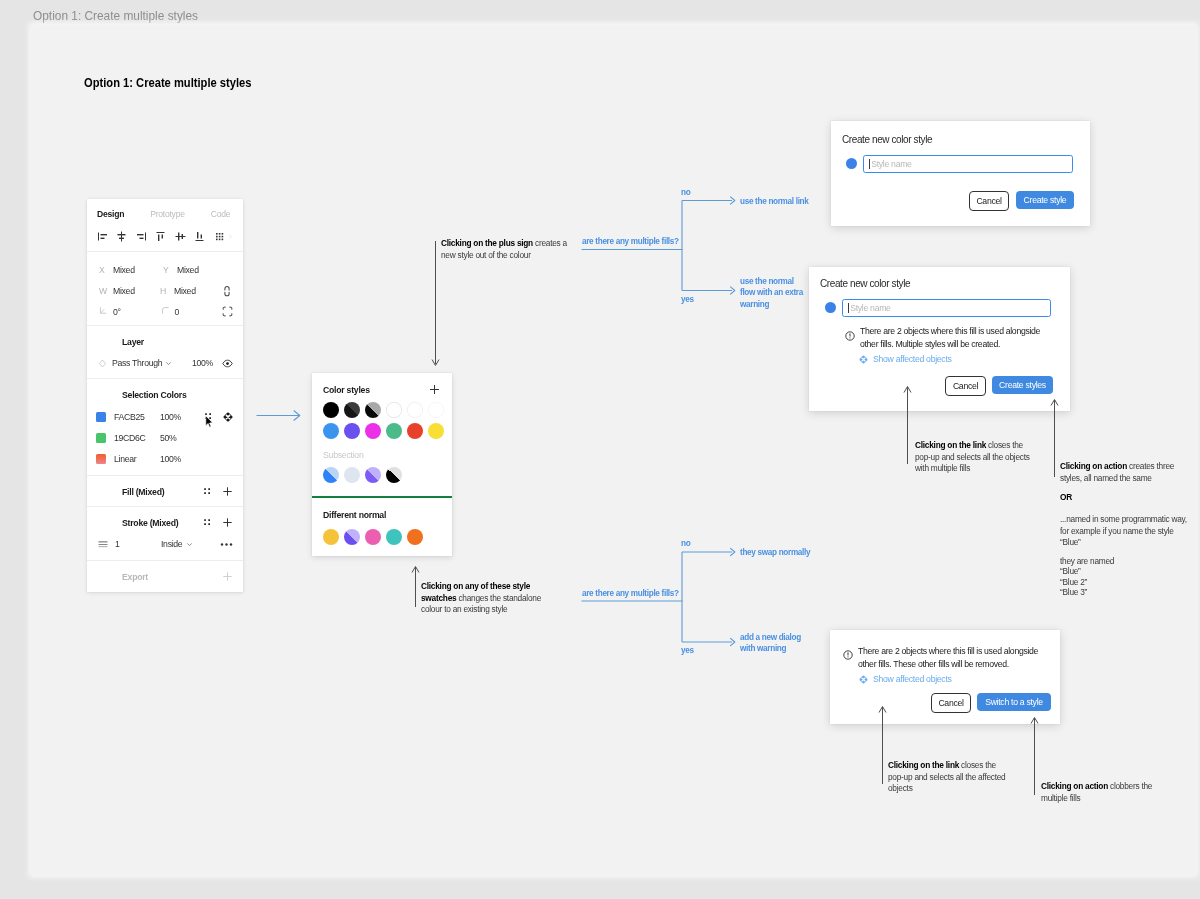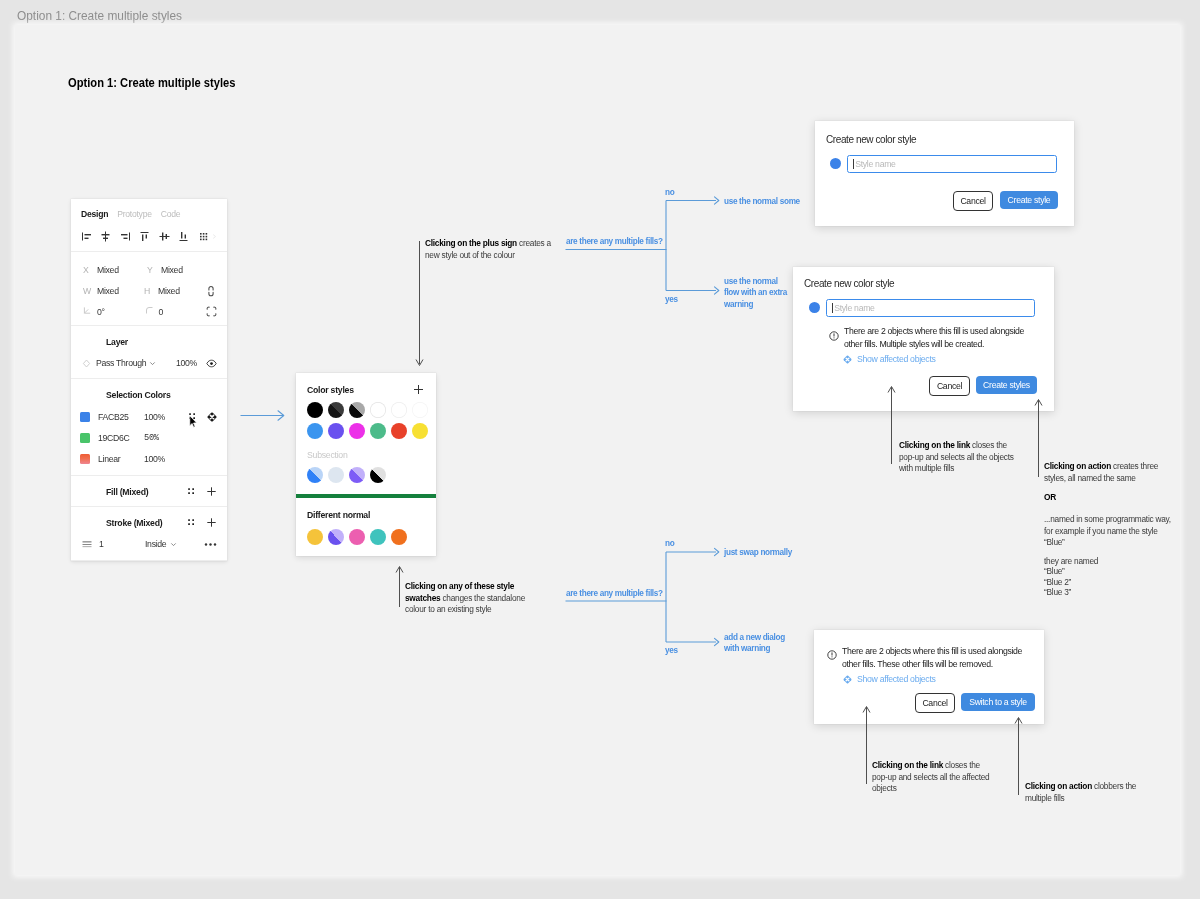--- a/index.html
+++ b/index.html
@@ -1,33 +1,33 @@
 <!DOCTYPE html>
 <html><head>
 <meta charset="utf-8">
 <style>
   html,body{margin:0;padding:0;}
   body{width:1200px;height:899px;background:#e5e5e5;
        font-family:"Liberation Sans",sans-serif;overflow:hidden;
        -webkit-font-smoothing:antialiased;}
-  #root{position:relative;width:960px;height:899px;}
+  #root{position:relative;width:960px;height:899px;margin-left:16px;}
   .abs{position:absolute;}
   .frame-title{left:17px;top:9px;font-size:12.5px;color:#8c8c8c;letter-spacing:0;
                transform:scaleX(0.95);transform-origin:left top;white-space:nowrap;}
   .canvas{left:15px;top:25px;width:1165px;height:850px;background:#f2f2f2;
           box-shadow:0 0 6px 2px rgba(255,255,255,.85);}
   .page-title{left:68px;top:76px;font-size:12px;font-weight:bold;color:#000;
               transform:scaleX(0.93);transform-origin:left top;white-space:nowrap;}
 
   
   .panel{left:71px;top:199px;width:156px;background:#fff;
          box-shadow:0 1px 4px rgba(0,0,0,.10),0 0 0 .5px rgba(0,0,0,.04);}
   .panel-sec{border-bottom:1px solid #ededed;box-sizing:border-box;}
   .panel-sec.last{border-bottom:none;}
-  .tabs{display:flex;align-items:center;height:14px;padding:8px 16px 0 10px;gap:9px;}
+  .tabs{display:flex;align-items:center;height:14px;padding:8px 16px 0 10px;gap:26px;}
   .tab{font-size:8.6px;color:#bcbcbc;white-space:nowrap;letter-spacing:-0.25px;}
   .tab.active{color:#1a1a1a;font-weight:bold;}
   .aligns{display:flex;align-items:center;height:14px;padding:8px 8px 0 9px;
           justify-content:space-between;}
   .aligns svg{display:block;}
   .rowgrid{padding:7px 10px 0 12px;}
   .prow{display:flex;align-items:center;height:21px;}
   .pcell{display:flex;align-items:center;width:64px;}
   .plab{width:14px;font-size:8.7px;color:#b3b3b3;flex:none;letter-spacing:-0.3px;}
   .pval{font-size:8.7px;color:#333;letter-spacing:-0.3px;}
@@ -35,21 +35,21 @@
   .sechead{font-size:8.7px;font-weight:bold;color:#1a1a1a;letter-spacing:-0.25px;padding-left:24px;}
   .sechead.dim{color:#b9b9b9;font-weight:bold;}
   .swatch{width:10px;height:10px;border-radius:1.5px;flex:none;}
   .lrow{display:flex;align-items:center;height:20px;position:relative;}
   .lrow.sc{height:21px;}
   .icobtn{display:flex;align-items:center;justify-content:center;}
 
   
   .stylespop{left:296px;top:373px;width:140px;height:183px;background:#fff;box-sizing:border-box;
              box-shadow:0 2px 6px rgba(0,0,0,.11),0 0 0 .5px rgba(0,0,0,.06);}
-  .sp-sec{border-bottom:4px solid #15803d;}
+  .sp-sec{border-bottom:2px solid #15803d;}
   .sp-sec.last{border-bottom:none;}
   .sp-head{display:flex;align-items:center;justify-content:space-between;margin-bottom:8px;}
   .sp-title{font-size:8.7px;font-weight:bold;color:#1a1a1a;letter-spacing:-0.25px;}
   .sp-title.sub{font-weight:normal;color:#c8c8c8;}
   .dots{display:flex;gap:5px;}
   .dot{width:16px;height:16px;border-radius:50%;flex:none;}
 
   
   .dlg{background:#fff;box-shadow:0 2px 9px rgba(0,0,0,.14),0 0 0 .5px rgba(0,0,0,.05);}
   .dlg-title{font-size:10px;color:#2a2a2a;letter-spacing:-0.4px;}
@@ -251,21 +251,21 @@
         <span style="margin-left:10px;display:flex;">
             <svg width="10" height="10" viewBox="0 0 10 10">
               <path d="M4.2 0.8 a1.1 1.1 0 0 1 1.6 0 L9.2 4.2 a1.1 1.1 0 0 1 0 1.6 L5.8 9.2 a1.1 1.1 0 0 1 -1.6 0 L0.8 5.8 a1.1 1.1 0 0 1 0 -1.6 Z" fill="#1a1a1a"></path>
               <path d="M3.4 3.4 L6.6 6.6 M6.6 3.4 L3.4 6.6" stroke="#fff" stroke-width="1.6" stroke-linecap="round"></path>
             </svg>
           </span>
       </div>
       <div class="lrow sc">
         <span class="swatch" style="background: rgb(73, 196, 106);"></span>
         <span class="pval" style="margin-left:8px;">19CD6C</span>
-        <span class="pval" style="position:absolute;left:64px;font-family:Liberation Mono, monospace;">50%</span>
+        <span class="pval" style="position:absolute;left:64px;">50%</span>
       </div>
       <div class="lrow sc">
         <span class="swatch" style="background: linear-gradient(rgb(239, 92, 53) 0%, rgb(240, 110, 78) 45%, rgb(239, 133, 145) 100%);"></span>
         <span class="pval" style="margin-left:8px;">Linear</span>
         <span class="pval" style="position:absolute;left:64px;">100%</span>
       </div>
     </div>
 
     <div class="panel-sec" style="height:31px;padding:9px 10px 0 11px;">
       <div class="lrow" style="height:13px;">
@@ -330,20 +330,30 @@
                 <circle cx="2" cy="2.5" r="1.2"></circle>
                 <circle cx="6.5" cy="2.5" r="1.2"></circle>
                 <circle cx="11" cy="2.5" r="1.2"></circle>
               </g>
             </svg>
           </span>
       </div>
     </div>
 
 
+    <div class="panel-sec last" style="height:31px;padding:9px 10px 0 11px;">
+      <div class="lrow" style="height:13px;">
+        <span class="sechead dim">Export</span>
+        <span style="margin-left:auto;display:flex;">
+            <svg width="11" height="11" viewBox="0 0 11 11">
+              <path d="M5.5 1.3 V9.7 M1.3 5.5 H9.7" stroke="#cfcfcf" stroke-width="1"></path>
+            </svg>
+          </span>
+      </div>
+    </div>
   </div>
 
   <div class="abs dlg" style="left:815px;top:121px;width:259px;height:105px;">
     <div class="abs dlg-title" style="left:11px;top:13px;">Create new color style</div>
     <div class="abs" style="left: 15px; top: 37px; width: 11px; height: 11px; border-radius: 50%; background: rgb(59, 130, 232);"></div>
     <div class="abs nameinput" style="left:32px;top:34px;width:210px;height:18px;box-sizing:border-box;">
       <span class="caret"></span>
       <span class="ph">Style name</span>
     </div>
     <div class="abs btn btn-cancel" style="left:138px;top:70px;width:38px;height:18px;">Cancel</div>
@@ -479,27 +489,27 @@
       <path d="M866.5 707 V784"></path>
       <path d="M863 712.5 L866.5 706.5 L870 712.5" stroke-linejoin="round"></path>
       <path d="M1018.5 718 V795"></path>
       <path d="M1015 723.5 L1018.5 717.5 L1022 723.5" stroke-linejoin="round"></path>
     </g>
   </svg>
 
   <div class="abs flowtxt" style="left:566px;top:236px;">are there any multiple fills?</div>
   <div class="abs flowtxt" style="left:665px;top:187px;">no</div>
   <div class="abs flowtxt" style="left:665px;top:294px;">yes</div>
-  <div class="abs flowtxt" style="left:724px;top:196px;white-space:nowrap;">use the normal some</div>
+  <div class="abs flowtxt" style="left:724px;top:196px;white-space:nowrap;">use the normal link</div>
   <div class="abs flowtxt" style="left:724px;top:276px;width:70px;">use the normal flow with an extra warning</div>
 
   <div class="abs flowtxt" style="left:566px;top:588px;">are there any multiple fills?</div>
   <div class="abs flowtxt" style="left:665px;top:538px;">no</div>
   <div class="abs flowtxt" style="left:665px;top:645px;">yes</div>
-  <div class="abs flowtxt" style="left:724px;top:547px;white-space:nowrap;">just swap normally</div>
+  <div class="abs flowtxt" style="left:724px;top:547px;white-space:nowrap;">they swap normally</div>
   <div class="abs flowtxt" style="left:724px;top:632px;width:72px;">add a new dialog with warning</div>
 
   <div class="abs note" style="left:425px;top:238px;width:126px;">
     <b>Clicking on the plus sign</b><span> creates a new style out of the colour</span>
   </div>
   <div class="abs note" style="left:405px;top:581px;width:124px;">
     <b>Clicking on any of these style swatches</b><span> changes the standalone colour to an existing style</span>
   </div>
   <div class="abs note" style="left:899px;top:440px;width:122px;">
     <b>Clicking on the link</b><span> closes the pop-up and selects all the objects with multiple fills</span>

